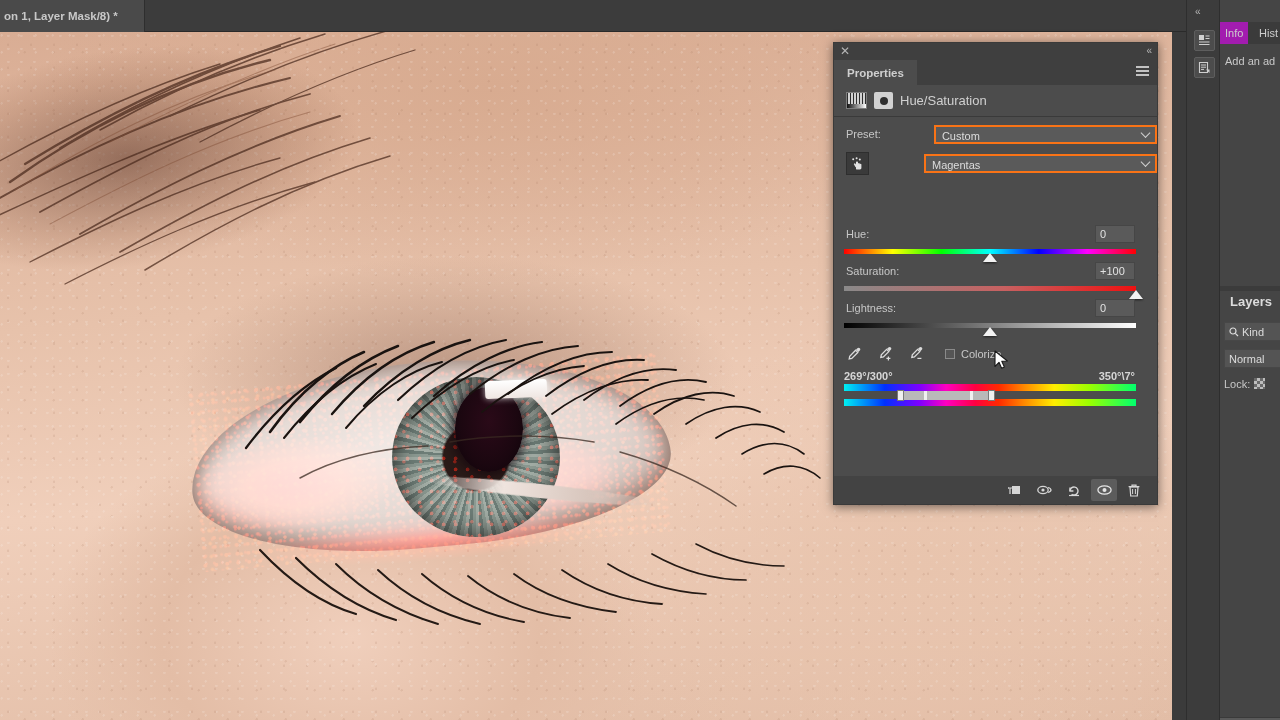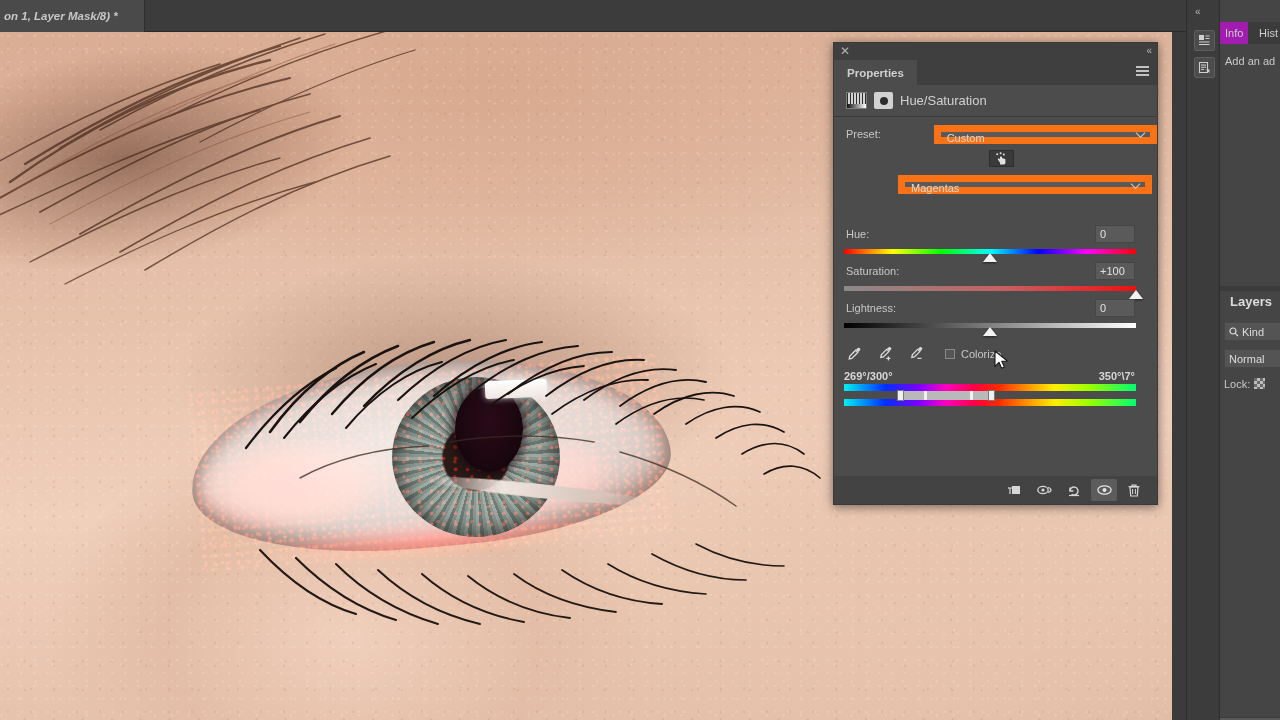--- a/index.html
+++ b/index.html
@@ -7,21 +7,21 @@
   body {
     font-family:"Liberation Sans", sans-serif;
     background:#3b3b3b;
     position:relative;
     -webkit-font-smoothing:antialiased;
   }
 
   
   #tabbar{
     position:absolute; left:0; top:0; width:1190px; height:32px;
-    background:#3c3c3c; border-bottom:1px solid #2a2a2a;font-style:italic;
+    background:#3c3c3c; border-bottom:1px solid #2a2a2a;
   }
   #doctab{
     position:absolute; left:0; top:0; height:32px; width:145px;
     background:#4a4a4a; color:#c8c8c8; font-size:11.5px; font-weight:bold;
     display:flex; align-items:center; padding-left:4px; white-space:nowrap;
     overflow:hidden; border-right:1px solid #2e2e2e;
   }
 
   
   #canvas{
@@ -193,33 +193,33 @@
   .adj-icon-hs::after{ content:""; width:8px; height:8px; border-radius:50%; background:#2f2f2f; }
   #adjname{ color:#d0d0d0; font-size:13px; }
 
   .row{ position:absolute; left:0; width:100%; display:flex; align-items:center; }
   .lbl{ color:#c7c7c7; font-size:11px; }
 
   
   #preset-row{ top:80px; height:22px; padding-left:12px; }
   #preset-label{ width:47px; }
   .select{
-    height:19px; background:#5a5a5a; border:7px solid #f97316;
-    color:#dcdcdc; font-size:11px; display:flex; align-items:flex-start;
+    height:19px; background:#5a5a5a; border:2px solid #f97316;
+    color:#dcdcdc; font-size:11px; display:flex; align-items:flex-end;
     padding:0 6px; position:relative;margin-left:47px;
   }
   .select .chev{
     position:absolute; right:6px; top:50%; width:7px; height:7px;
     border-right:1.5px solid #cfcfcf; border-bottom:1.5px solid #cfcfcf;
     transform:translateY(-65%) rotate(45deg);
   }
   #preset-select{ width:254px; }
 
   
-  #channel-row{ top:107px; height:26px; padding-left:12px; gap:8px;flex-direction:column; }
+  #channel-row{ top:107px; height:26px; padding-left:12px; gap:8px; }
   #tat-button{
     width:25px; height:23px; background:#3a3a3a; border:1px solid #2e2e2e;
     display:flex; align-items:center; justify-content:center;
   }
   #channel-select{ width:254px; }
 
   
   .slider-block{ position:absolute; left:0; width:100%; }
   .slider-label{ position:absolute; left:12px; top:0; color:#c7c7c7; font-size:11px; }
   .slider-val{

